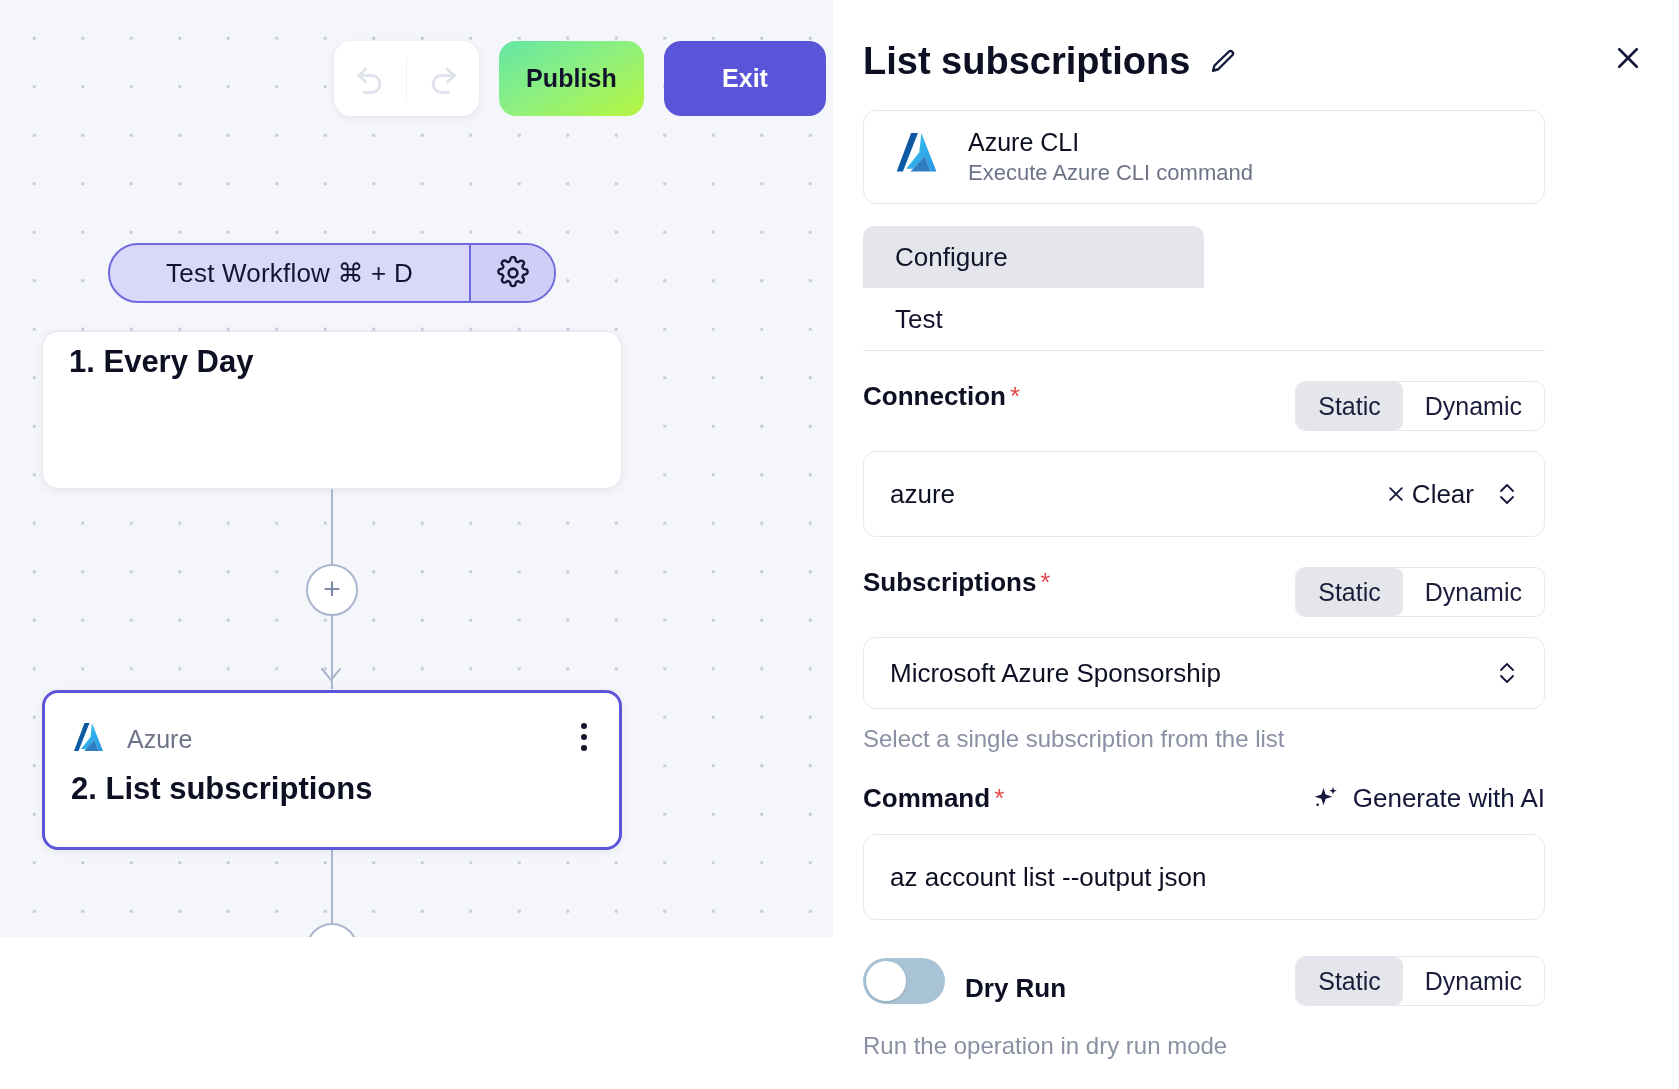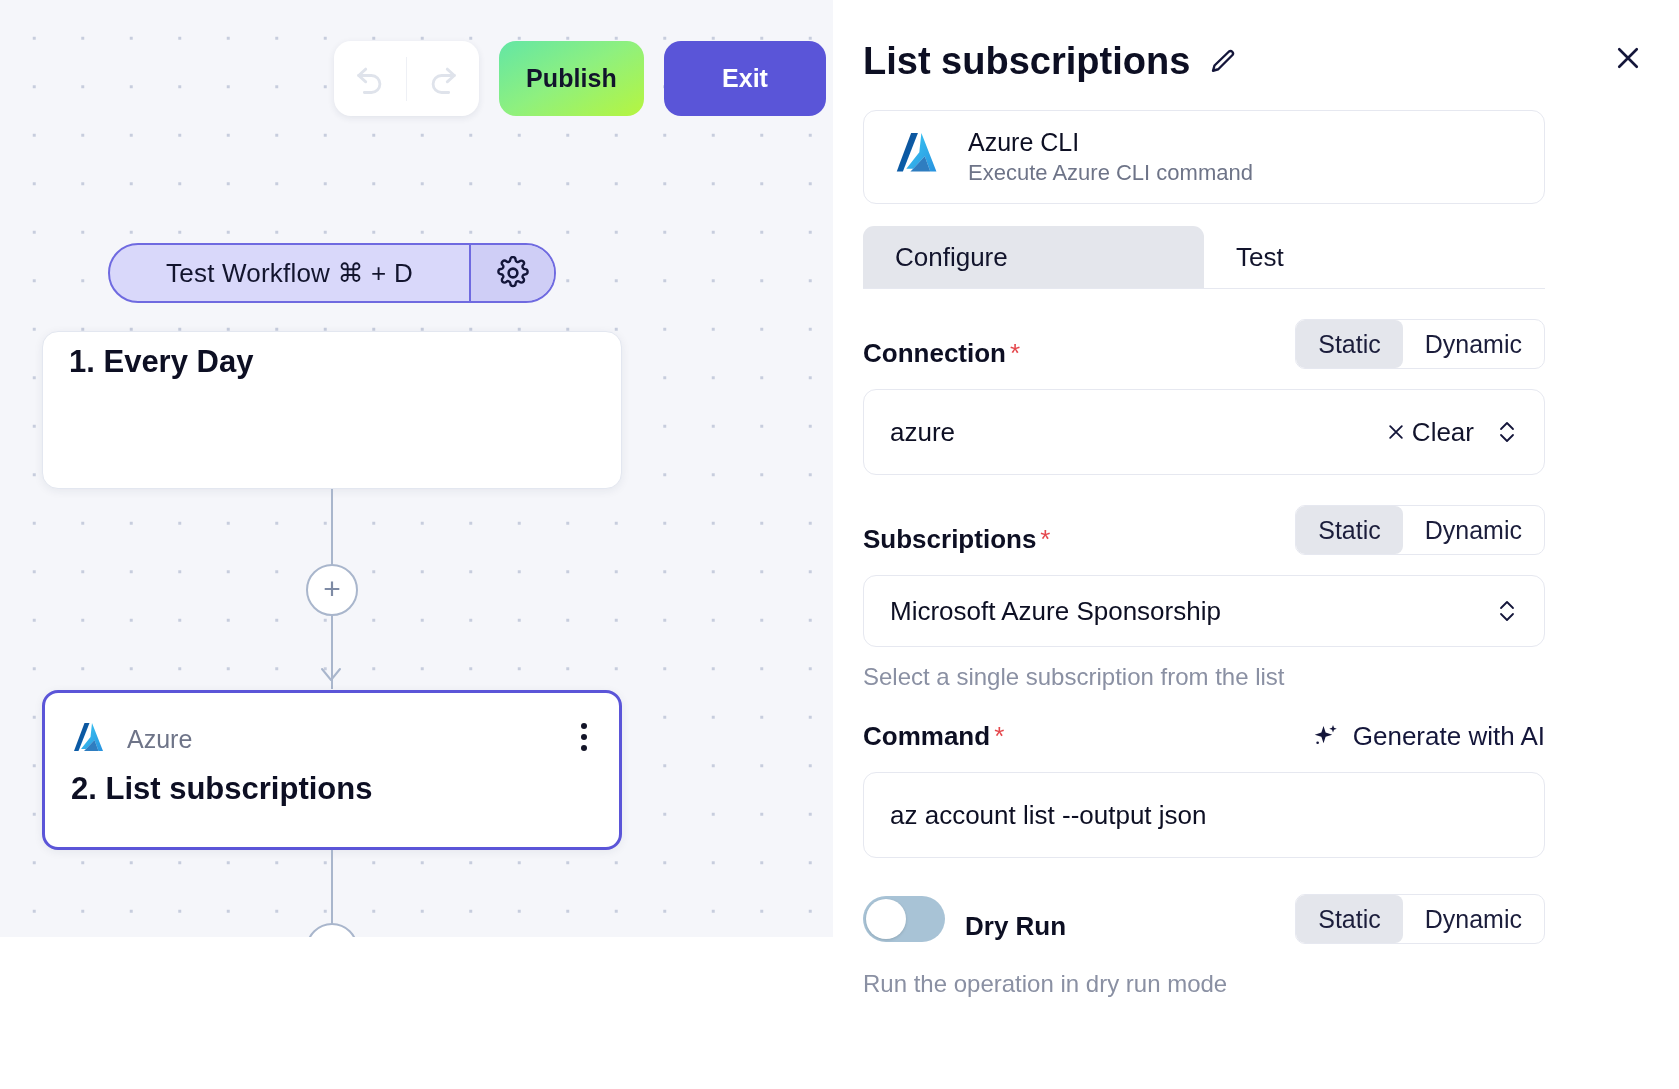--- a/index.html
+++ b/index.html
@@ -135,32 +135,32 @@
   .app-card {
     margin-top: 27px;
     border: 1.5px solid #e6e8f0; border-radius: 13px;
     height: 94px; display: flex; align-items: center; gap: 22px;
     padding: 0 30px;
   }
   .app-card .meta-name { font-size: 25px; color: #0d0f23; line-height: 1.25; }
   .app-card .meta-desc { font-size: 22px; color: #6e7488; line-height: 1.35; }
 
   .tabs {
-    margin-top: 22px; display: flex; border-bottom: 1.5px solid #e6e8f0;
+    margin-top: 22px; display: flex; border-bottom: 1.5px solid #e6e8f0; flex-direction: column;
   }
   .tab {
     width: 341px; height: 62px; display: flex; align-items: center;
     padding-left: 32px; font-size: 26px; cursor: pointer;
     border: none; background: none; color: #12142c;
     border-radius: 11px 11px 0 0;
   }
   .tab.active { background: #e4e6ec; font-weight: 400; }
 
   .field { margin-top: 30px; }
-  .field-row { display: flex; align-items: flex-end; justify-content: space-between; }
+  .field-row { display: flex; align-items: flex-start; justify-content: space-between; }
   .field-label { font-size: 26px; font-weight: 700; color: #0d0f23; }
   .req { color: #e5484d; font-weight: 400; margin-left: 4px; }
   .seg {
     display: flex; border: 1.5px solid #e6e8f0; border-radius: 10px;
     overflow: hidden; background: #ffffff;
   }
   .seg button {
     border: none; background: none; cursor: pointer;
     height: 48px; padding: 0 22px; font-size: 25px; color: #1b1d3b;
     font-family: inherit;

